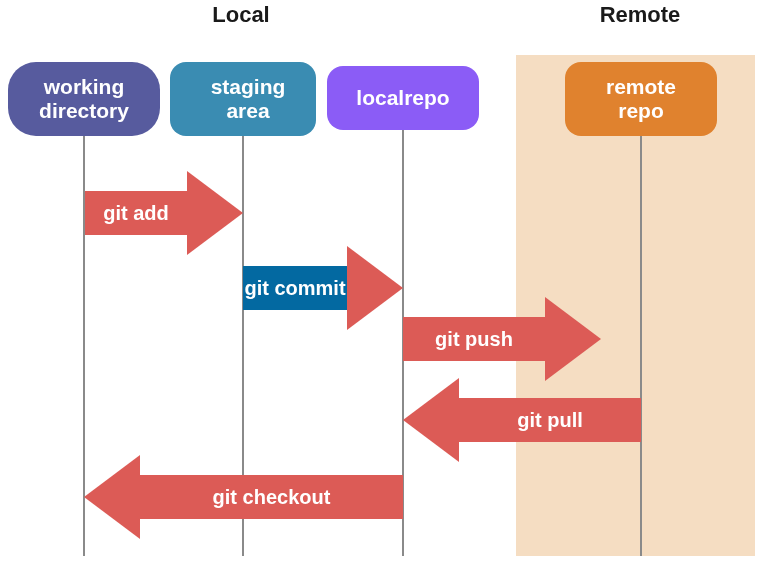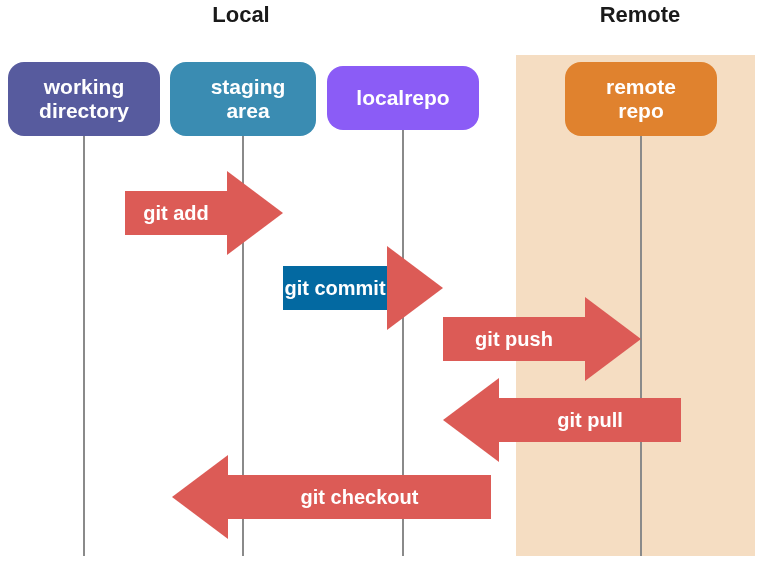--- a/index.html
+++ b/index.html
@@ -58,21 +58,20 @@
   .box-staging   { left: 170px; top: 62px; width: 146px; height: 74px; padding-left: 32px; }
   .box-localrepo { left: 327px; top: 66px; width: 152px; height: 64px; }
   .box-remote    { left: 565px; top: 62px; width: 152px; height: 74px; }
 
   .arrow {
     position: absolute;
     height: 84px;
     display: flex;
     align-items: center;
     z-index: 3;
-    margin-left: 40px;
   }
   .arrow-body {
     flex: 1;
     height: 44px;
     display: flex;
     align-items: center;
     justify-content: center;
   }
   .arrow-label {
     color: #ffffff;
@@ -86,21 +85,21 @@
     border-top: 42px solid transparent;
     border-bottom: 42px solid transparent;
   }
   .arrow.right .arrow-head { border-left-width: 56px; border-left-style: solid; }
   .arrow.left  .arrow-head { border-right-width: 56px; border-right-style: solid; }
 
   .arrow-git-add      { left: 85px;  top: 171px; width: 158px; }
   .arrow-git-commit   { left: 243px; top: 246px; width: 160px; }
   .arrow-git-push     { left: 403px; top: 297px; width: 198px; }
   .arrow-git-pull     { left: 403px; top: 378px; width: 238px; }
-  .arrow-git-checkout { left: 84px;  top: 455px; width: 319px; padding-left: 48px; }
+  .arrow-git-checkout { left: 84px;  top: 455px; width: 319px; }
 
   .line-wd        { left: 83px;  top: 136px; height: 420px; }
   .line-staging   { left: 242px; top: 136px; height: 420px; }
   .line-localrepo { left: 402px; top: 130px; height: 426px; }
   .line-remote    { left: 640px; top: 136px; height: 420px; }
 </style>
 </head>
 <body>
 
 <div class="canvas">
@@ -108,21 +107,21 @@
   <div class="remote-bg" style="background-color: rgb(245, 221, 194);"></div>
 
   <div class="section-title local">Local</div>
   <div class="section-title remote">Remote</div>
 
   <div class="lifeline line-wd" style="background-color: rgb(138, 138, 138);"></div>
   <div class="lifeline line-staging" style="background-color: rgb(138, 138, 138);"></div>
   <div class="lifeline line-localrepo" style="background-color: rgb(138, 138, 138);"></div>
   <div class="lifeline line-remote" style="background-color: rgb(138, 138, 138);"></div>
 
-  <div class="lane-box box-wd" style="background-color: rgb(87, 91, 158);">
+  <div class="lane-box box-wd" style="background-color: rgb(87, 91, 158); border-radius: 28px;">
     <span>working directory</span>
   </div>
   <div class="lane-box box-staging" style="background-color: rgb(58, 140, 178);">
     <span>staging area</span>
   </div>
   <div class="lane-box box-localrepo" style="background-color: #8b5cf6;">
     <span>localrepo</span>
   </div>
   <div class="lane-box box-remote" style="background-color: rgb(224, 130, 46);">
     <span>remote repo</span>

